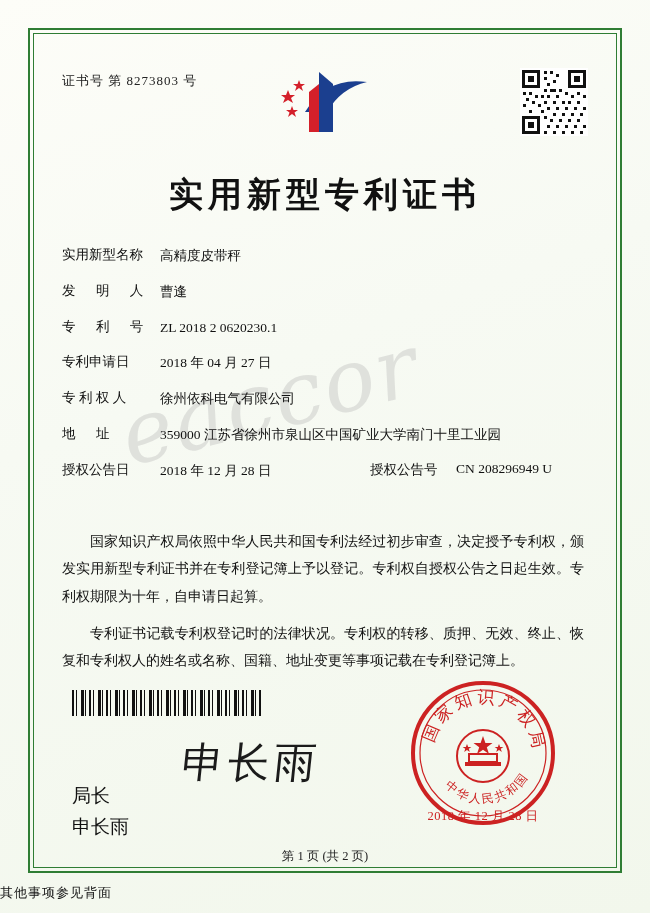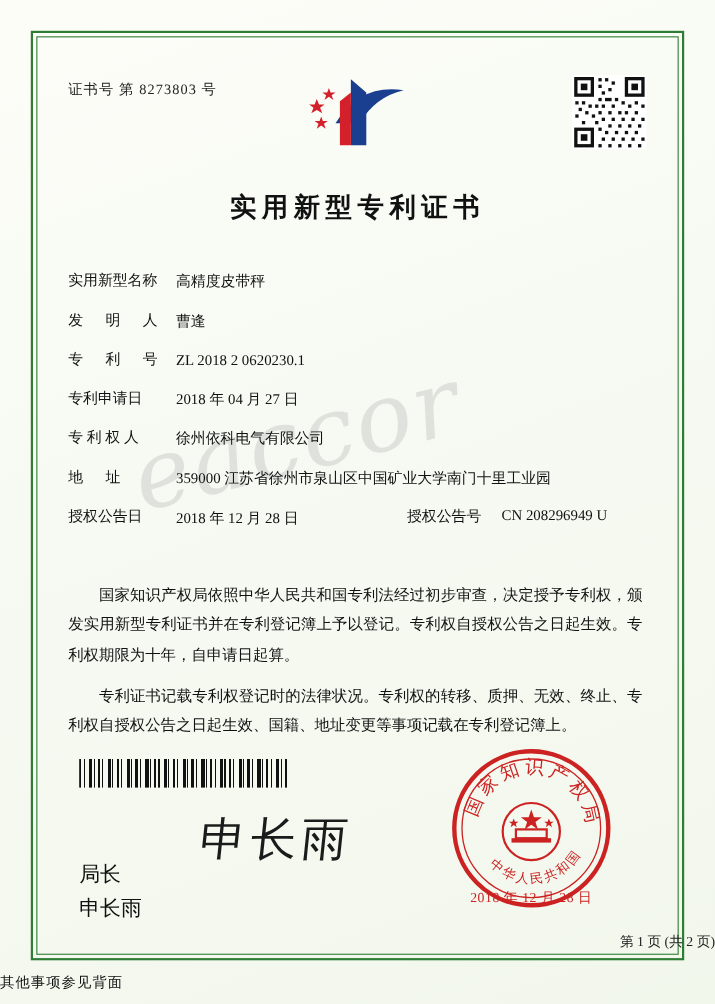--- a/index.html
+++ b/index.html
@@ -68,21 +68,21 @@
     width: 68px;
     height: 68px;
   }
 
   
   .doc-title {
     position: absolute;
     left: 0; right: 0;
     top: 172px;
     text-align: center;
-    font-size: 24px;
+    font-size: 34px;
     font-weight: bold;
     letter-spacing: 5px;
     color: #111;
     font-family: "DejaVu Serif", serif;
   }
 
   
   .fields {
     position: absolute;
     left: 62px;
@@ -186,21 +186,21 @@
     font-size: 12.5px;
     color: #cc2222;
     letter-spacing: 0.5px;
   }
 
   
   .page-no {
     position: absolute;
     left: 0; right: 0;
     top: 848px;
-    text-align: right;
+    text-align: center;
     font-size: 12.5px;
     color: #222;
   }
   .footer-note {
     position: absolute;
     left: 0; right: 0;
     top: 884px;
     font-size: 13px;
     color: #111;
     letter-spacing: 1px;
@@ -344,21 +344,21 @@
     <div class="field-row two-col">
       <div class="field-label">授权公告日</div>
       <div class="field-value">2018 年 12 月 28 日</div>
       <div class="field-label2">授权公告号</div>
       <div class="field-value2">CN 208296949 U</div>
     </div>
   </div>
 
   <div class="paras">
     <div class="para">国家知识产权局依照中华人民共和国专利法经过初步审查，决定授予专利权，颁发实用新型专利证书并在专利登记簿上予以登记。专利权自授权公告之日起生效。专利权期限为十年，自申请日起算。</div>
-    <div class="para">专利证书记载专利权登记时的法律状况。专利权的转移、质押、无效、终止、专利权自授权公告之日起生效、国籍、地址变更等事项记载在专利登记簿上。</div>
+    <div class="para">专利证书记载专利权登记时的法律状况。专利权的转移、质押、无效、终止、恢复和专利权人的姓名或名称、国籍、地址变更等事项记载在专利登记簿上。</div>
   </div>
 
   <div class="barcode"></div>
 
   <div class="sig-labels">
     <div>局长</div>
     <div>申长雨</div>
   </div>
 
   <div class="signature">申长雨</div>

